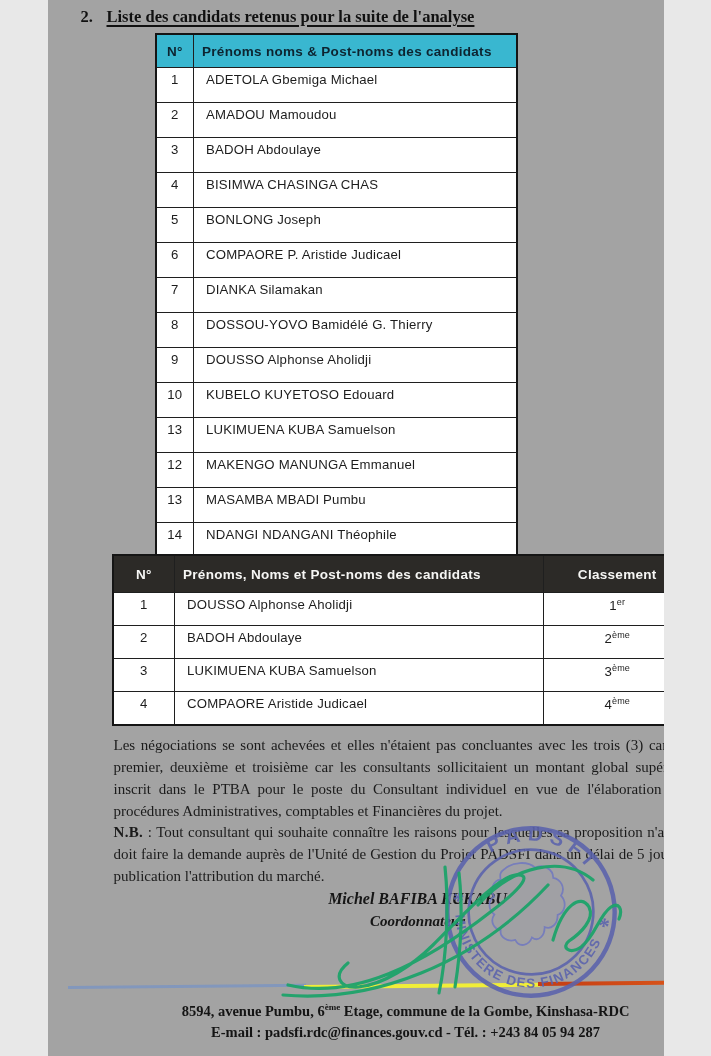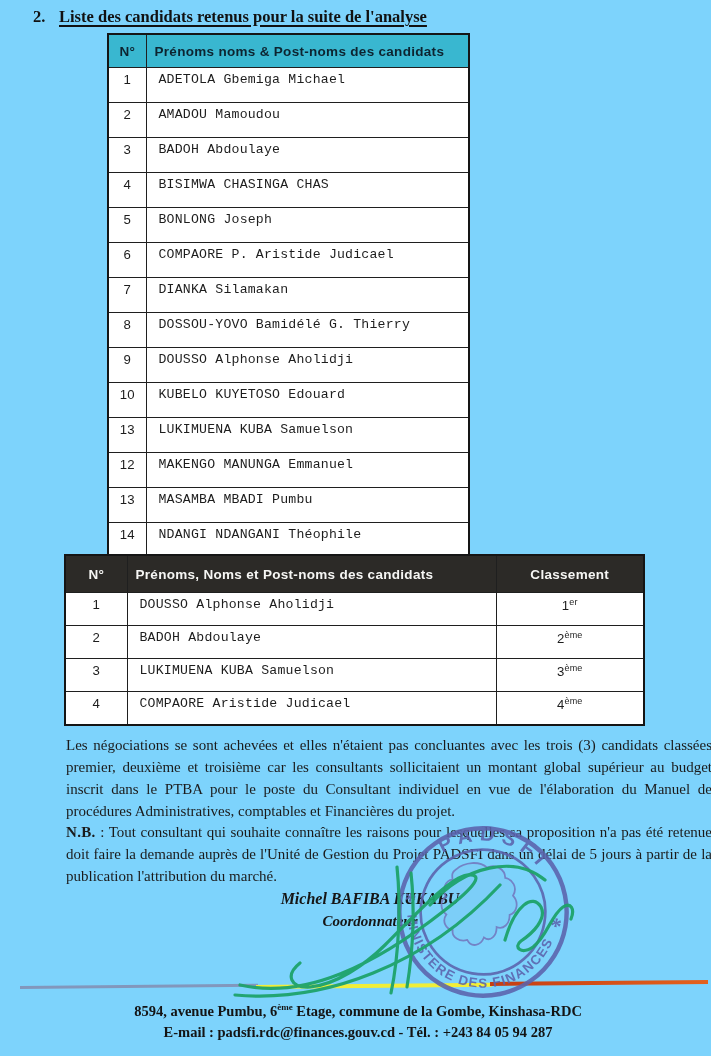--- a/index.html
+++ b/index.html
@@ -1,18 +1,18 @@
 <!DOCTYPE html>
 <html><head>
 <meta charset="utf-8">
 <style>
   html,body{margin:0;padding:0;background:#e8e8e8;}
   .page{
-    position:relative;width:711px;height:1056px;margin:0 auto;
-    background:#7dd3fc;overflow:hidden;
+    position:relative;width:616px;height:1056px;margin:0 auto;
+    background:#a3a3a3;overflow:hidden;
     font-family:"Liberation Serif",serif;color:#1c1c1c;
   }
   
   .sec-heading{position:absolute;left:33px;font-weight:bold;font-size:16.5px;color:#111;white-space:nowrap;}
   .sec-heading .num{display:inline-block;width:26px;}
   .sec-heading .t{text-decoration:underline;text-decoration-thickness:1.5px;text-underline-offset:3px;}
   #heading2{top:7px;}
   #heading3{top:528px;}
   
   table{border-collapse:collapse;table-layout:fixed;background:#fff;}
@@ -22,21 +22,21 @@
   #table1 th{background:#39b7d0;color:#0d2430;font-size:13.5px;height:30px;letter-spacing:.3px;}
   #table1 th.name,#table2 th.name{text-align:left;padding-left:8px;}
   #table1 td{height:29px;font-size:13.2px;color:#1d1d1d;vertical-align:top;padding-top:4px;letter-spacing:.2px;}
   #table1 col.c-num{width:38px;}
   #table2{top:554px;left:64px;width:581px;border:2px solid #151515;}
   #table2 th{background:#2c2a27;color:#f6f6f4;font-size:13.5px;height:34px;letter-spacing:.3px;}
   #table2 td{height:27px;font-size:13.2px;color:#1d1d1d;vertical-align:top;padding-top:4px;letter-spacing:.2px;}
   #table2 col.c-num{width:62px;}
   #table2 col.c-rank{width:148px;}
   td.num{text-align:center;padding-top:4px;}
-  td.name{padding-left:12px;font-family:Liberation Mono, monospace;}
+  td.name{padding-left:12px;}
   td.rank{text-align:center;font-size:14px;}
   td.rank sup{font-size:9px;}
   
   .para{position:absolute;left:42px;width:646px;font-size:15px;line-height:1.47;text-align:justify;color:#1b1b1b;margin-left:24px;}
   #para1{top:719px;}
   #paraNB{top:806px;}
   #paraNB b{letter-spacing:.3px;}
   
   .sig-name{position:absolute;top:890px;left:230px;width:280px;text-align:center;
     font-weight:bold;font-style:italic;font-size:16px;color:#161616;}

